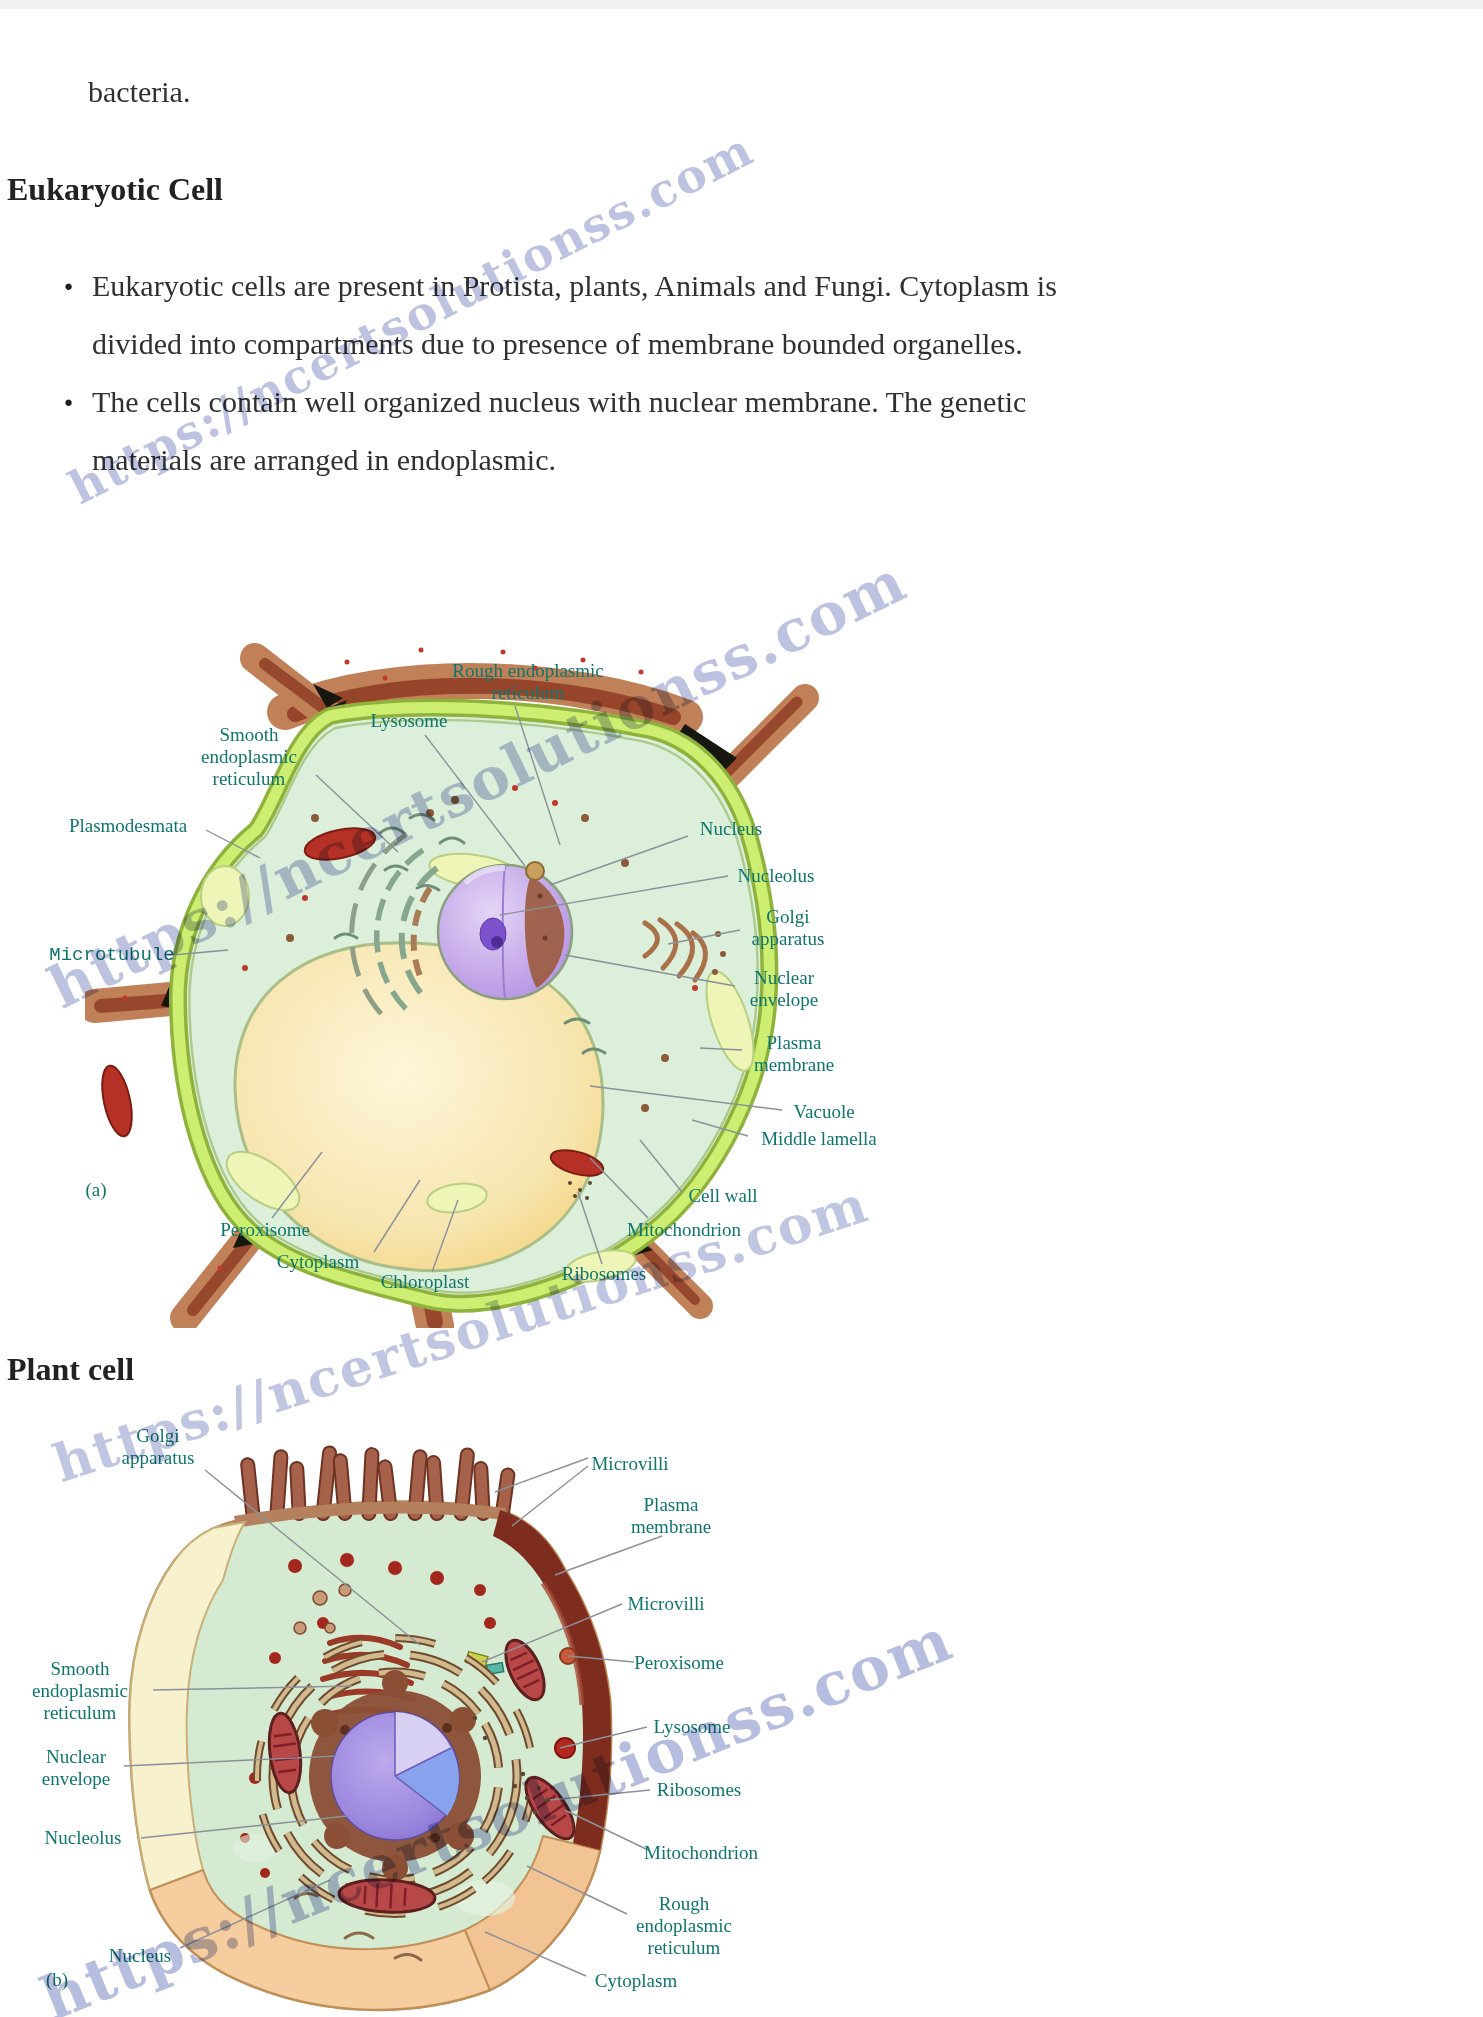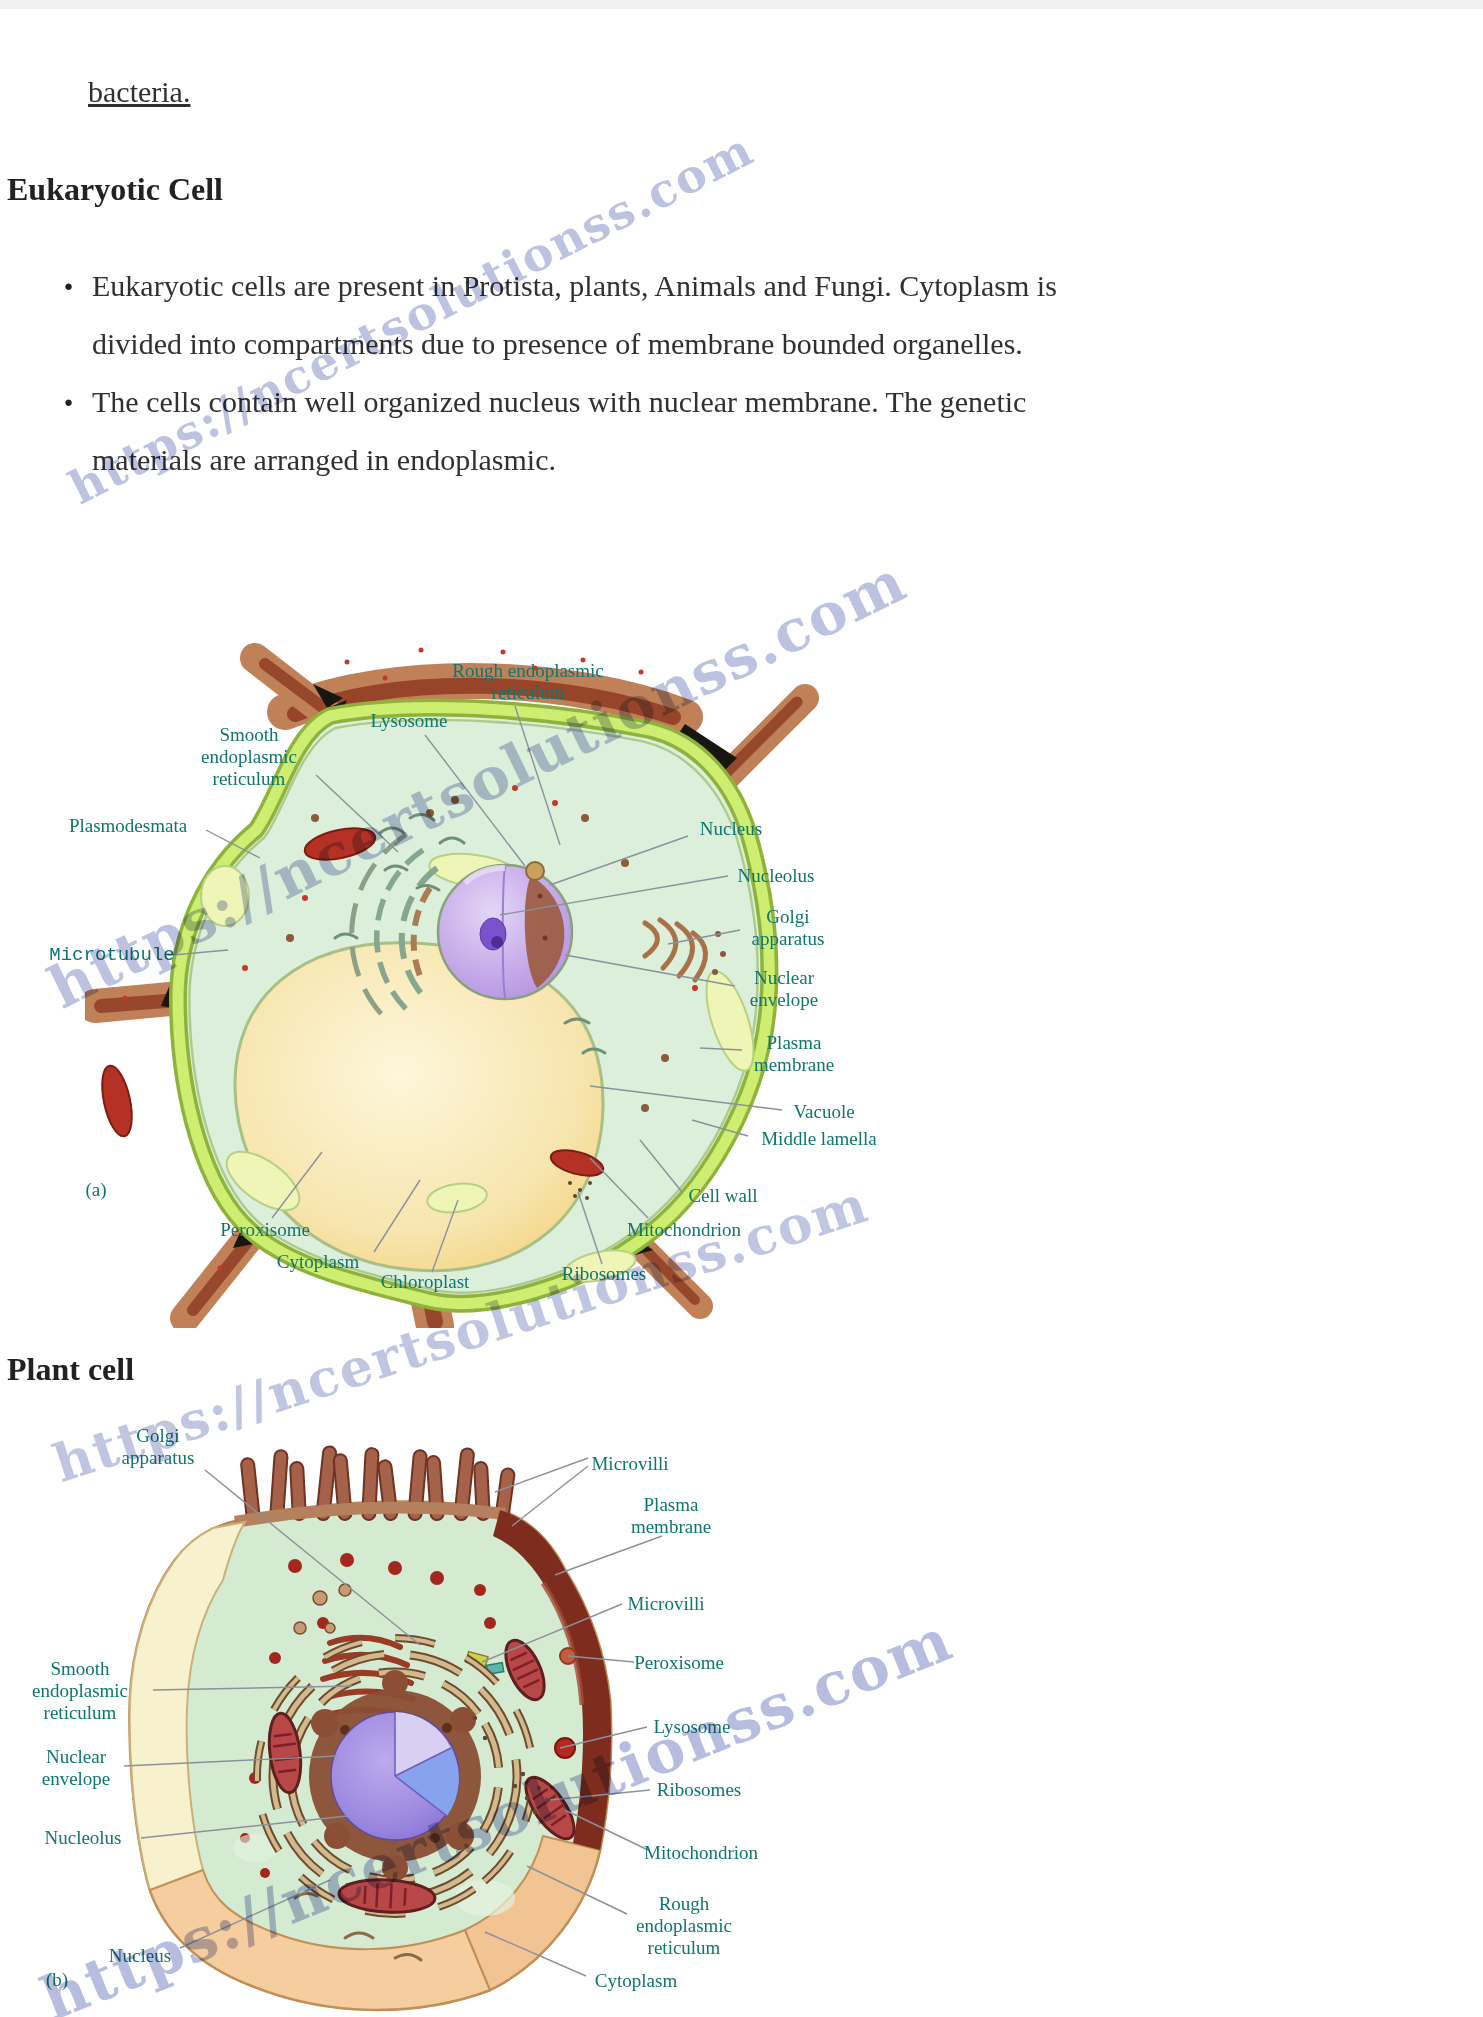--- a/index.html
+++ b/index.html
@@ -23,21 +23,21 @@
   .watermark-layer .watermark{position:absolute;font-family:"DejaVu Serif",serif;font-weight:700;
         color:#7b86c2;white-space:nowrap;transform-origin:0 100%;letter-spacing:2px;
         line-height:1.15;z-index:4;mix-blend-mode:multiply;pointer-events:none;}
 </style>
 </head>
 <body>
 
 <div class="page">
   <div class="topstrip"></div>
 
-  <div class="txt bodyline" style="left:88px;top:72px;text-decoration:underline;">bacteria.</div>
+  <div class="txt bodyline" style="left:88px;top:72px;">bacteria.</div>
 
   <div class="heading" style="top:168px;">Eukaryotic Cell</div>
 
   <ul class="bullets">
       <li>Eukaryotic cells are present in Protista, plants, Animals and Fungi. Cytoplasm is
 divided into compartments due to presence of membrane bounded organelles.</li>
       <li>The cells contain well organized nucleus with nuclear membrane. The genetic
 materials are arranged in endoplasmic.</li>
     </ul>
 

